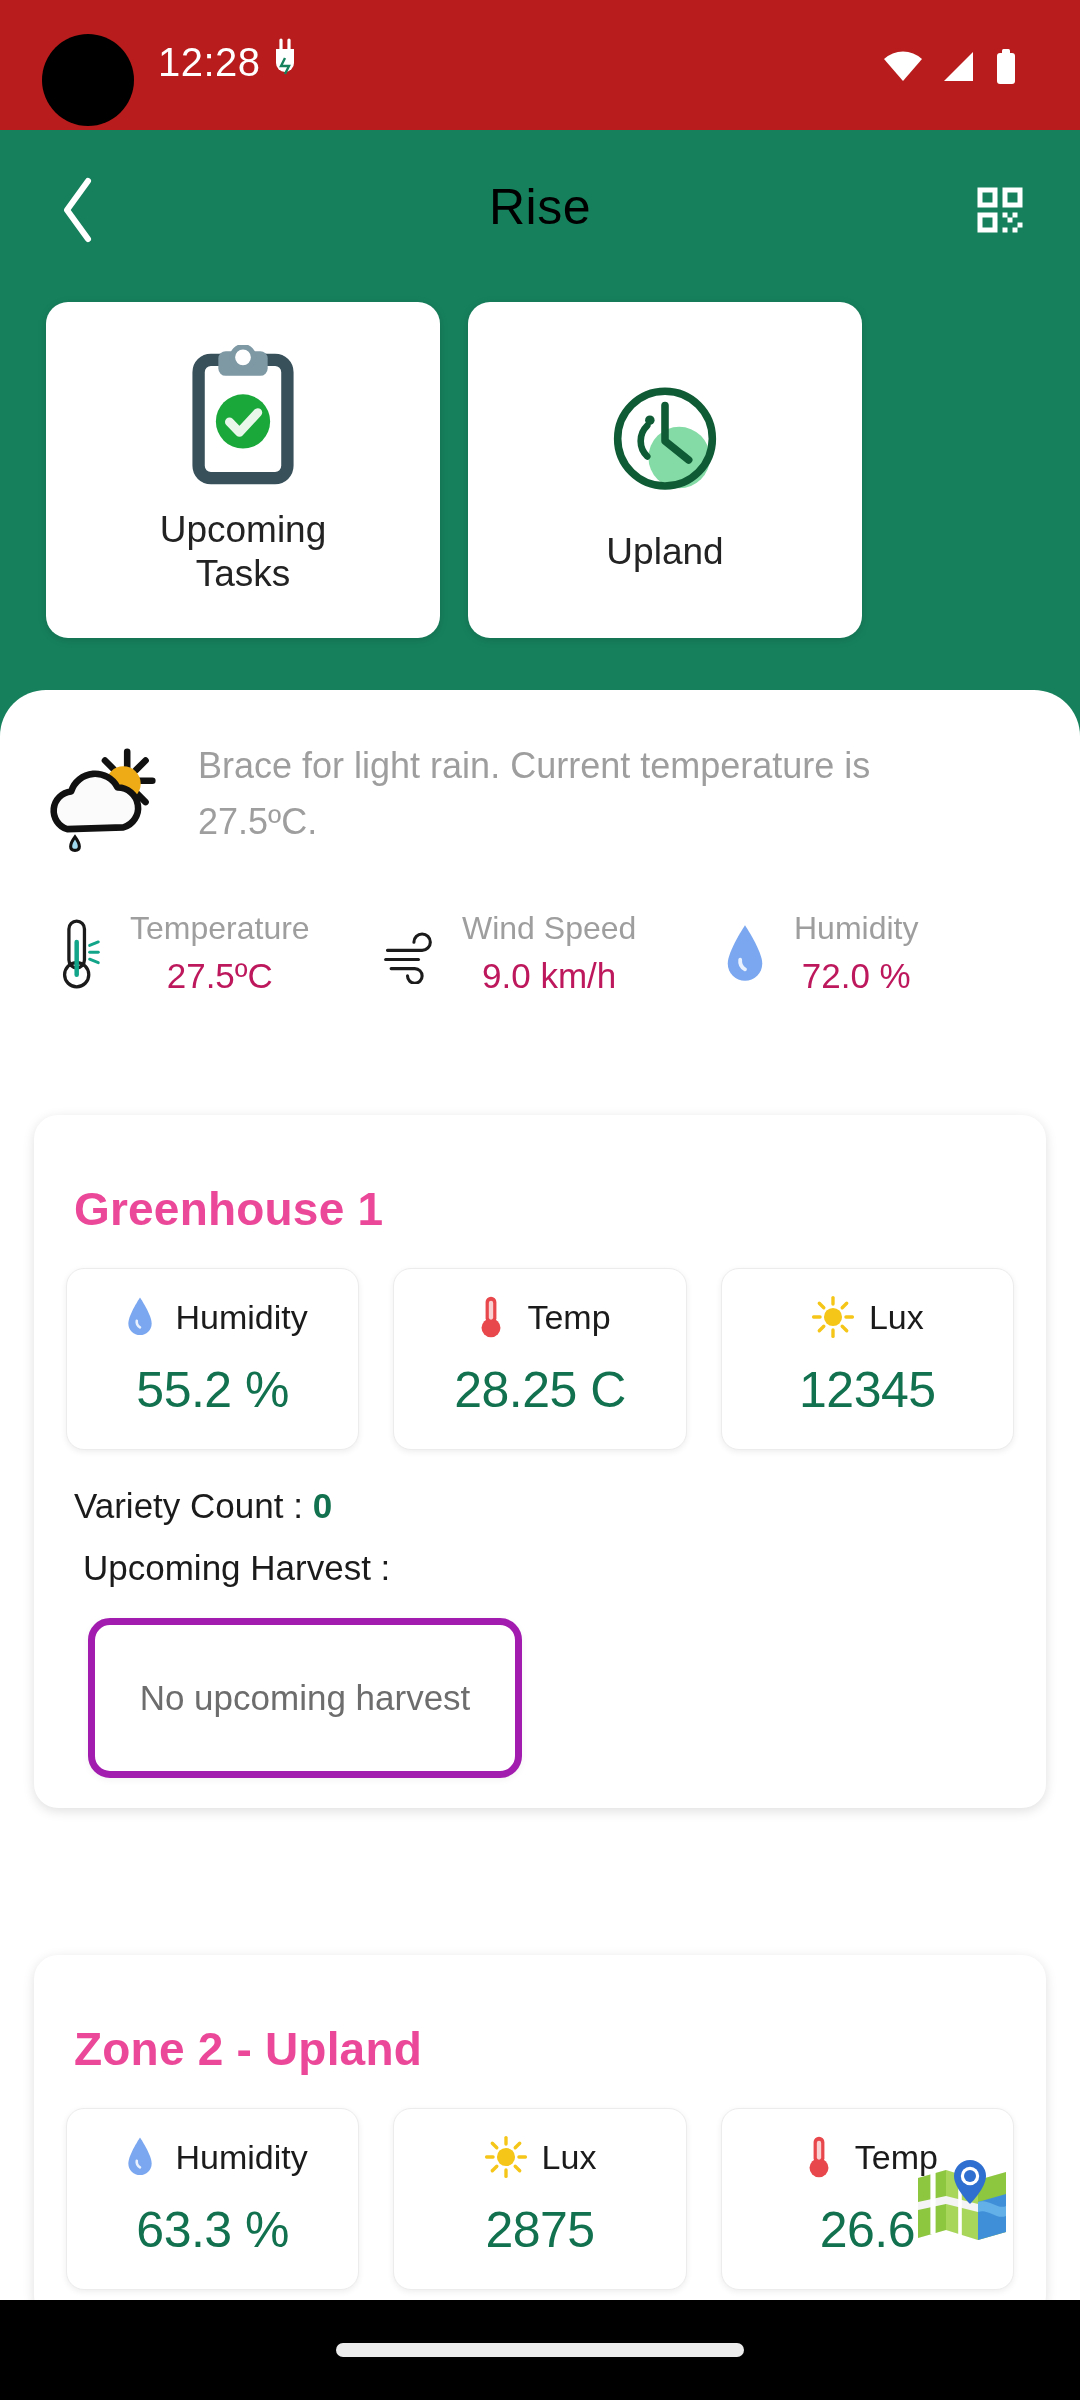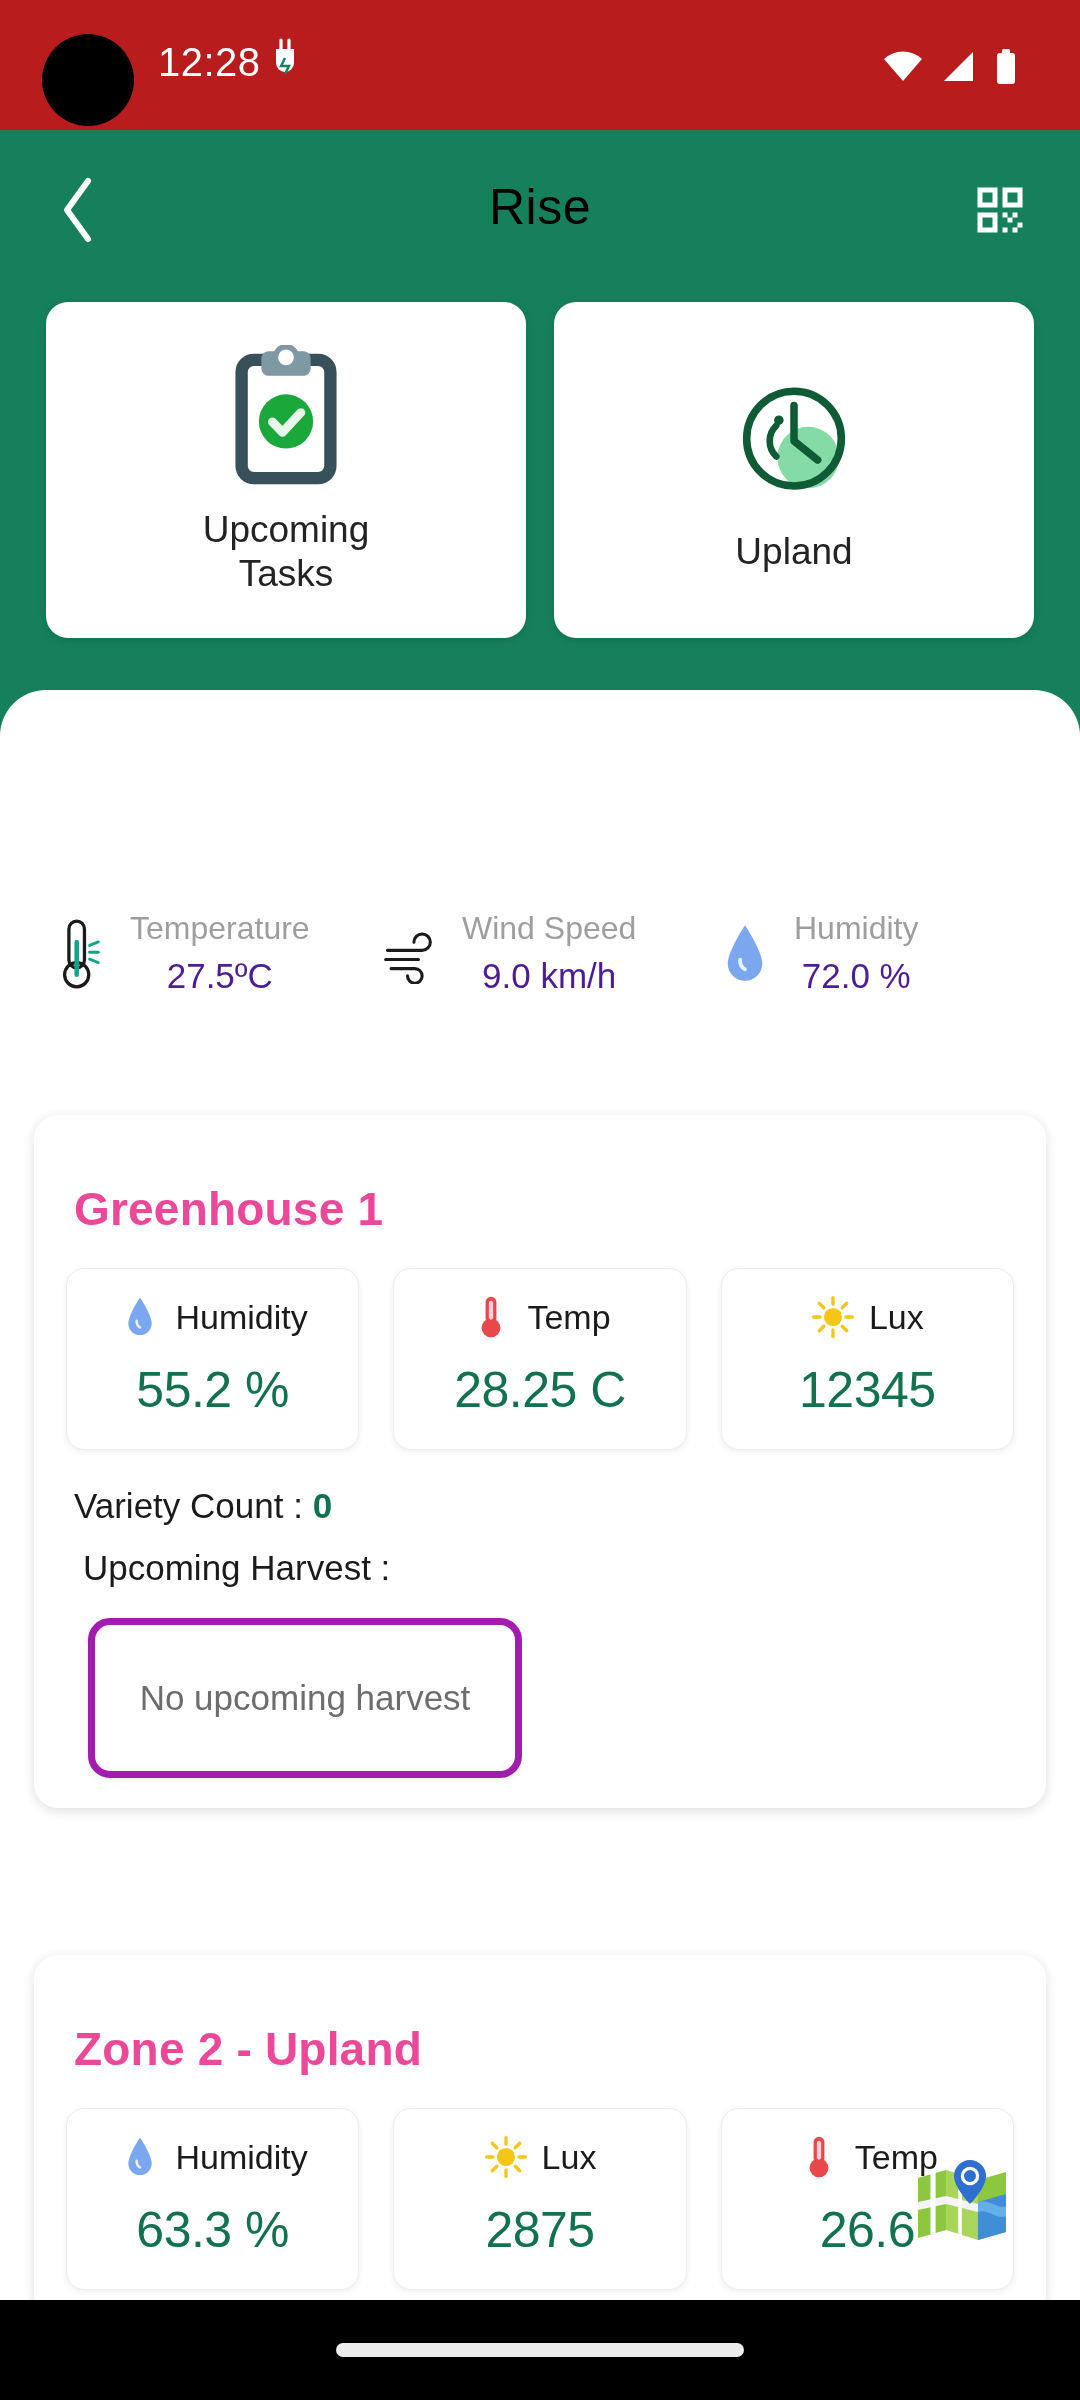--- a/index.html
+++ b/index.html
@@ -62,21 +62,21 @@
   }
   .appbar-qr {
     position: absolute; right: 40px; top: 22px;
     width: 80px; height: 80px;
     display: flex; align-items: center; justify-content: center;
   }
 
   
   .quickrow {
     position: absolute; top: 302px; left: 46px;
-    width: 988px; height: 336px;
+    width: 816px; height: 336px;
     display: flex; gap: 28px;
   }
   .quickcard {
     flex: 1;
     background: #ffffff;
     border-radius: 22px;
     display: flex; flex-direction: column;
     align-items: center; justify-content: center;
     box-shadow: 0 2px 8px rgba(0,0,0,0.14);
   }
@@ -113,21 +113,21 @@
     position: absolute; top: 218px; left: 44px;
     width: 996px;
     display: flex;
   }
   .wm {
     flex: 1; display: flex; align-items: center; gap: 12px;
   }
   .wm-ico { width: 74px; flex: 0 0 74px; display:flex; align-items:center; justify-content:center; }
   .wm-body { display: flex; flex-direction: column; align-items: center; }
   .wm-label { font-size: 32px; color: #9e9e9e; line-height: 1.25; }
-  .wm-value { font-size: 35px; color: #4c1d95; line-height: 1.35; margin-top: 4px; }
+  .wm-value { font-size: 35px; color: #be185d; line-height: 1.35; margin-top: 4px; }
 
   
   .zone-card {
     position: absolute; left: 34px;
     width: 1012px;
     background: #ffffff;
     border-radius: 24px;
     box-shadow: 0 3px 12px rgba(0,0,0,0.13);
     padding: 34px 26px 30px 26px;
   }
@@ -277,20 +277,37 @@
           <circle cx="23.6" cy="21.2" r="2" fill="#0f5b36"></circle>
         </svg>
       </div>
       <div class="qc-label">Upland</div>
     </div>
 
   </div>
 
   <div class="sheet">
 
+    <div class="weather-head">
+      <div class="weather-icon">
+        <svg width="120" height="116" viewBox="0 0 62 60">
+          <g stroke="#111111" stroke-width="3.4" stroke-linecap="round">
+            <line x1="43" y1="3" x2="43" y2="12"></line>
+            <line x1="56" y1="18" x2="48" y2="18"></line>
+            <line x1="52.5" y1="7.5" x2="47.5" y2="12.5"></line>
+            <line x1="52.5" y1="29" x2="48" y2="24.5"></line>
+            <line x1="31.5" y1="7.5" x2="36" y2="12"></line>
+          </g>
+          <circle cx="41" cy="19.5" r="9" fill="#eeab16"></circle>
+          <path d="M12 43 a10 10 0 0 1 2 -19.5 a13 13 0 0 1 24 -2 a10.5 10.5 0 0 1 3 20.6 z" fill="#fbfbfb" stroke="#111111" stroke-width="3.4" stroke-linejoin="round"></path>
+          <path d="M16 47 c3 4 3 7 0 7 c-3 0 -3 -3 0 -7 z" fill="#9fd9ef" stroke="#111111" stroke-width="1.6"></path>
+        </svg>
+      </div>
+      <div class="weather-text">Brace for light rain. Current temperature is 27.5ºC.</div>
+    </div>
 
     <div class="weather-metrics">
 
       <div class="wm">
         <div class="wm-ico">
           <svg width="54" height="76" viewBox="0 0 30 44">
             <rect x="8" y="3" width="9" height="27" rx="4.5" fill="none" stroke="#1b1b1b" stroke-width="1.9"></rect>
             <circle cx="12.5" cy="34" r="7" fill="none" stroke="#1b1b1b" stroke-width="1.9"></circle>
             <path d="M12.5 15 L12.5 34" stroke="#12a58a" stroke-width="2.6" stroke-linecap="round"></path>
             <g stroke="#12a58a" stroke-width="1.7" stroke-linecap="round">

